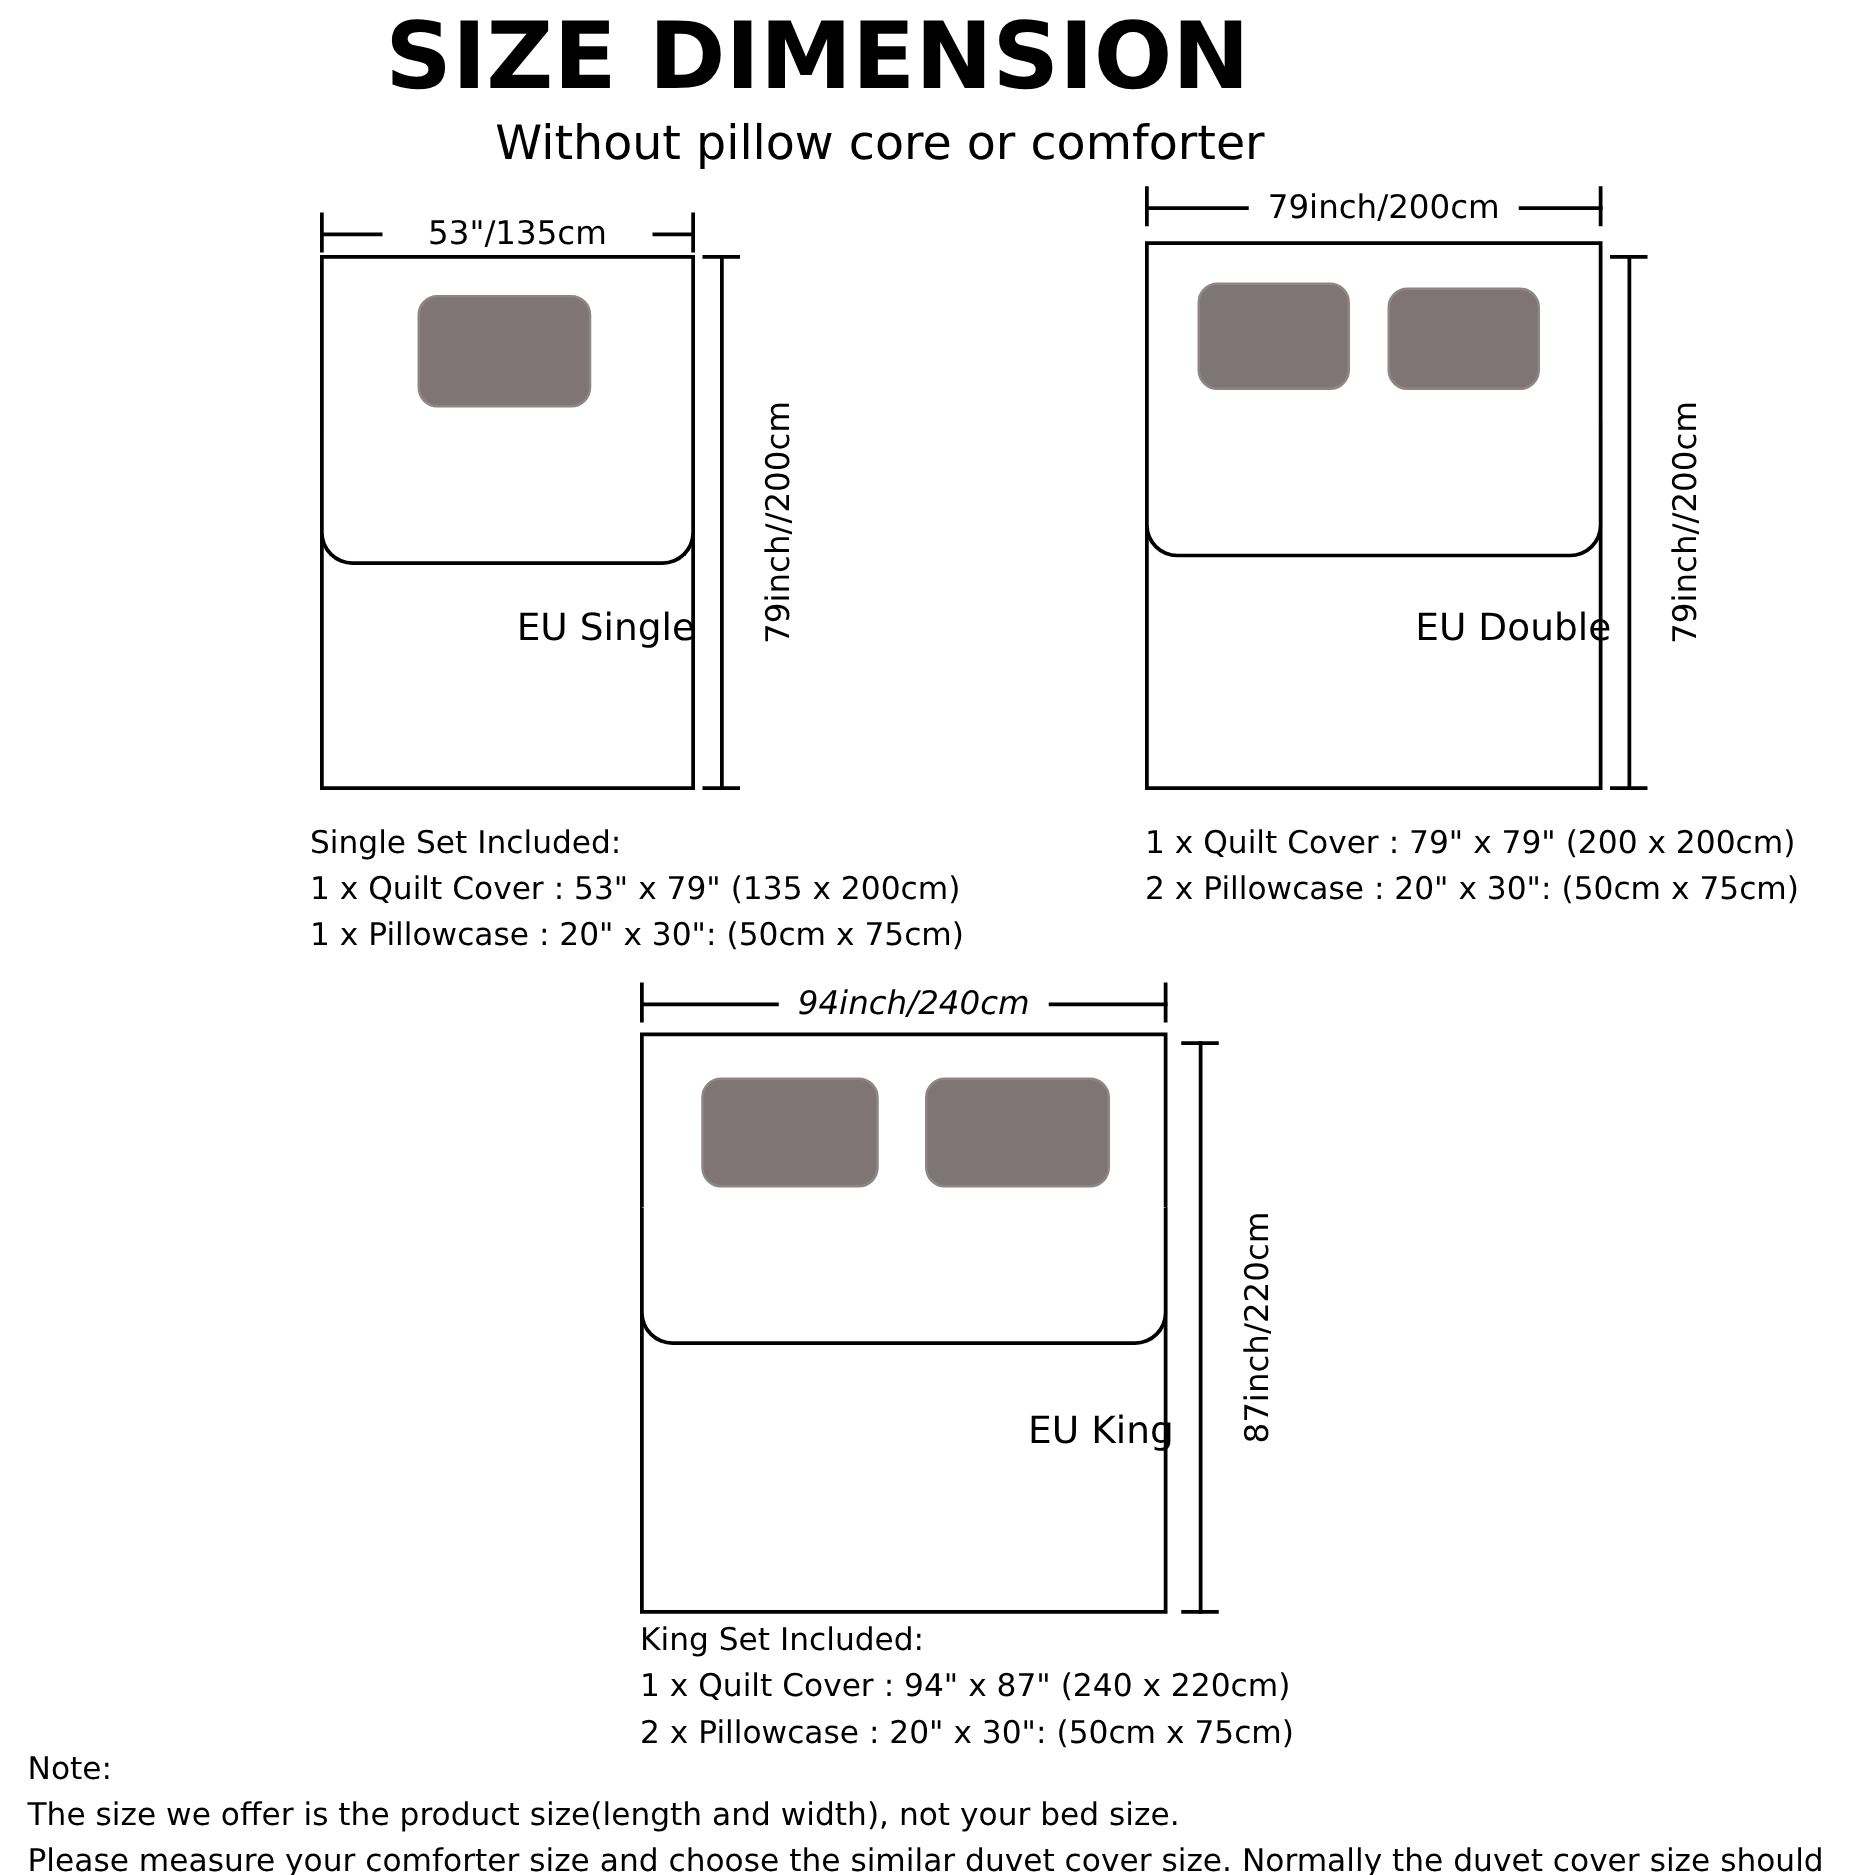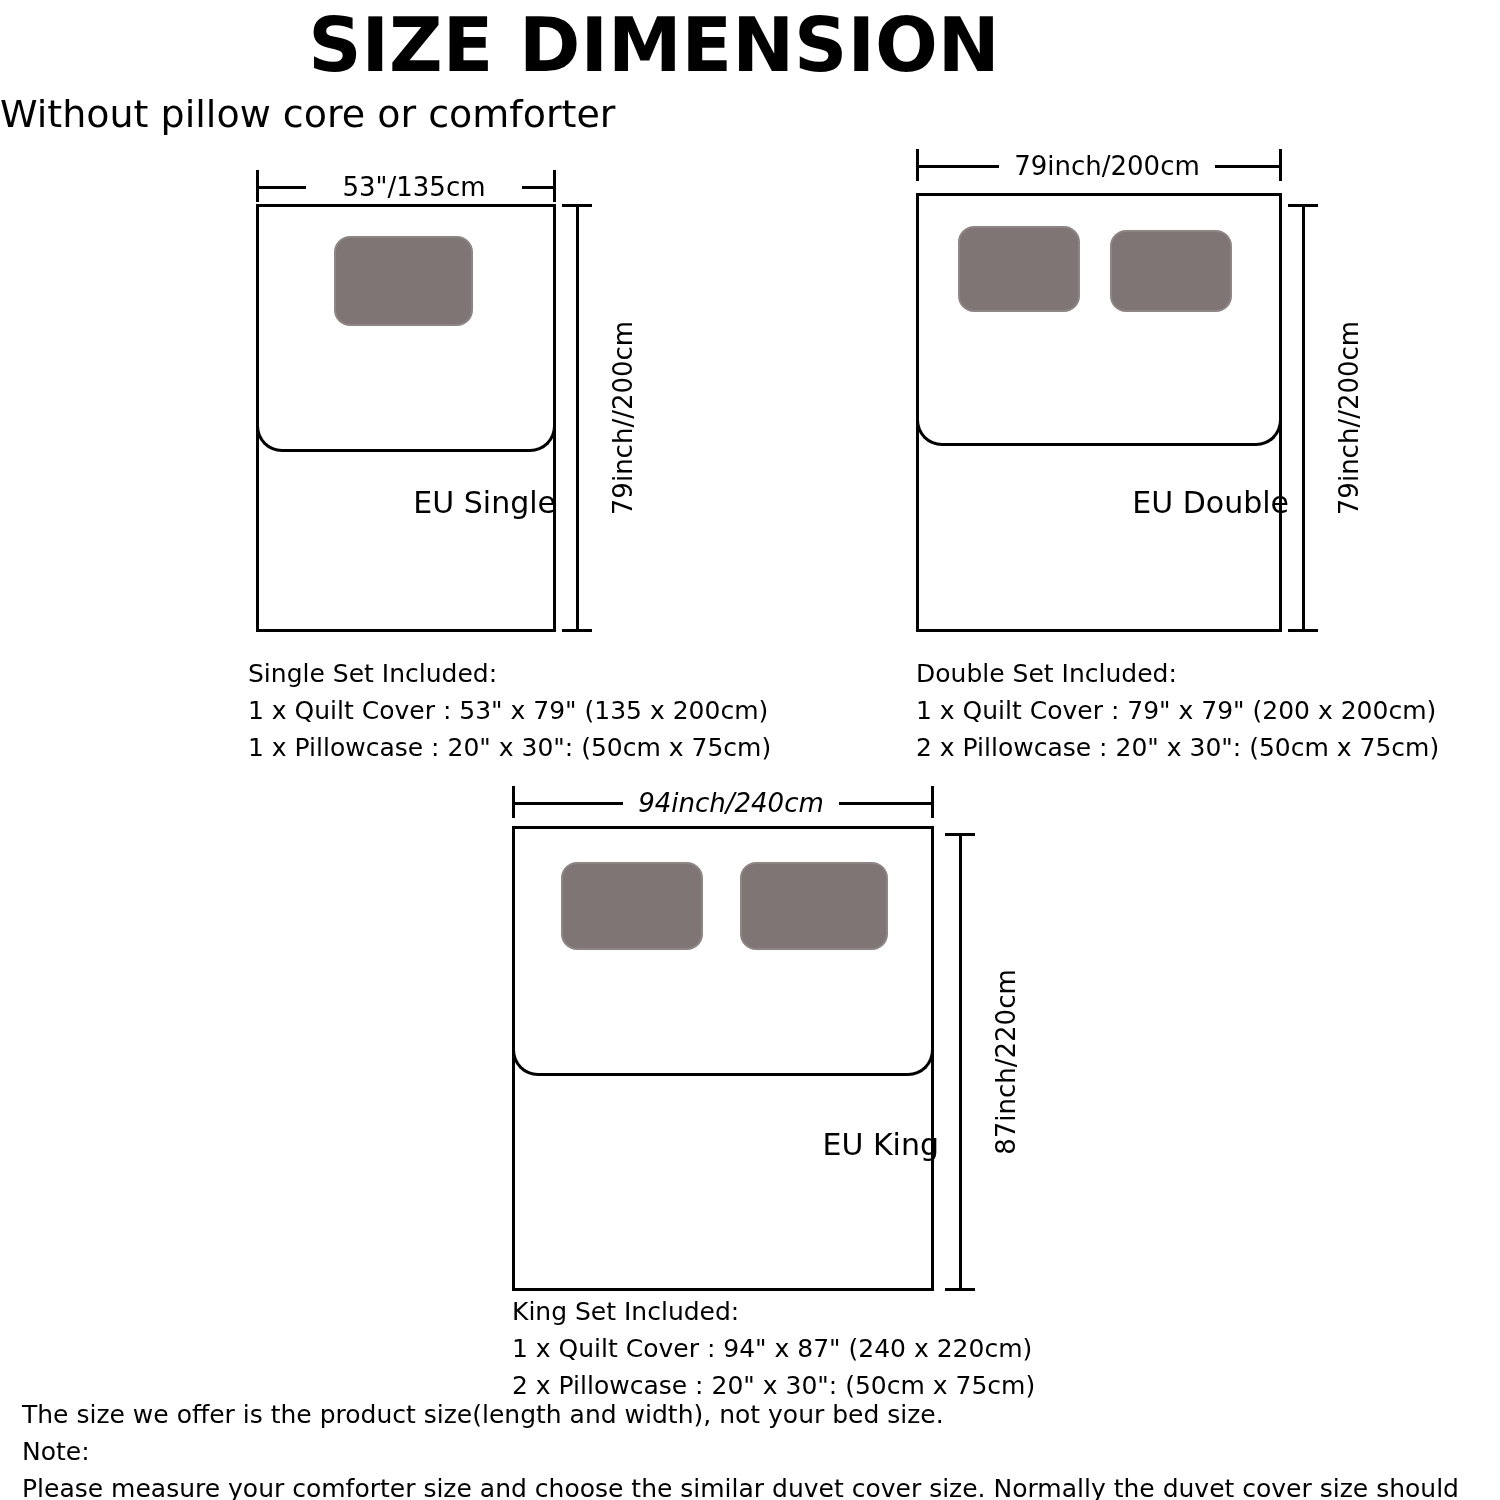--- a/index.html
+++ b/index.html
@@ -25,21 +25,21 @@
     font-size: 74px;
     font-weight: bold;
     letter-spacing: 0px;
     line-height: 86px;
   }
   .subtitle {
     position: absolute;
     top: 90px;
     left: 0;
     width: 1408px;
-    text-align: left;
+    text-align: center;
     font-size: 38px;
     line-height: 48px;
   }
 
   
   .bed {
     position: absolute;
     box-sizing: border-box;
     border: 3px solid #000000;
     background: #ffffff;
@@ -163,21 +163,20 @@
 <div class="cap-h" style="left:1288px; top:629px; width:30px;"></div>
 <div class="dim-label-v" style="left:1226px; top:403px; width:230px; text-align:center;">79inch//200cm</div>
 
 <div class="bed" style="left:916px; top:193px; width:366px; height:439px;"></div>
 <div class="duvet" style="left:916px; top:336px; width:366px; height:110px;"></div>
 <div class="pillow" style="left:958px; top:226px; width:122px; height:86px;"></div>
 <div class="pillow" style="left:1110px; top:230px; width:122px; height:82px;"></div>
 <div class="bed-label" style="left:916px; top:479px; width:373px;">EU Double</div>
 
 <div class="inc" style="left:916px; top:655px;">
-  <div>Double Set Included:</div>
   <div>1 x Quilt Cover : 79" x 79" (200 x 200cm)</div>
   <div>2 x Pillowcase : 20" x 30": (50cm x 75cm)</div>
 </div>
 
 <div class="dim-h" style="left:512px; top:802px; width:422px;"></div>
 <div class="cap-v" style="left:512px; top:786px; height:32px;"></div>
 <div class="cap-v" style="left:931px; top:786px; height:32px;"></div>
 <div class="dim-label-h" style="left:623px; top:788px; width:200px;font-style:italic;">94inch/240cm</div>
 
 <div class="dim-v" style="left:959px; top:833px; height:458px;"></div>
@@ -191,16 +190,16 @@
 <div class="pillow" style="left:740px; top:862px; width:148px; height:88px;"></div>
 <div class="bed-label" style="left:512px; top:1121px; width:427px;">EU King</div>
 
 <div class="inc" style="left:512px; top:1293px;">
   <div>King Set Included:</div>
   <div>1 x Quilt Cover : 94" x 87" (240 x 220cm)</div>
   <div>2 x Pillowcase : 20" x 30": (50cm x 75cm)</div>
 </div>
 
 <div class="note">
+  <div>Note:</div>
   <div>The size we offer is the product size(length and width), not your bed size.</div>
-  <div>Note:</div>
   <div> Please measure your comforter size and choose the similar duvet cover size. Normally the duvet cover size should be a little bit larger than your comforter size.</div>
 </div>
 
 </body></html>

